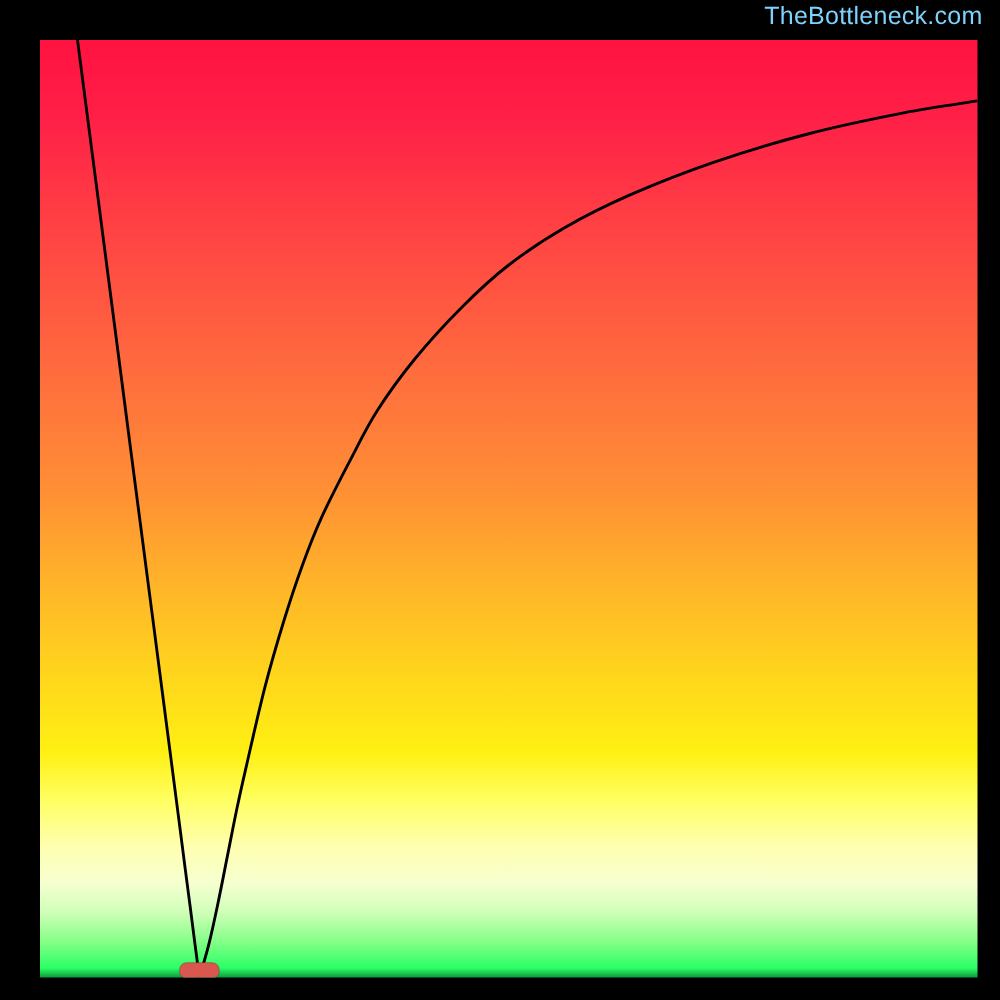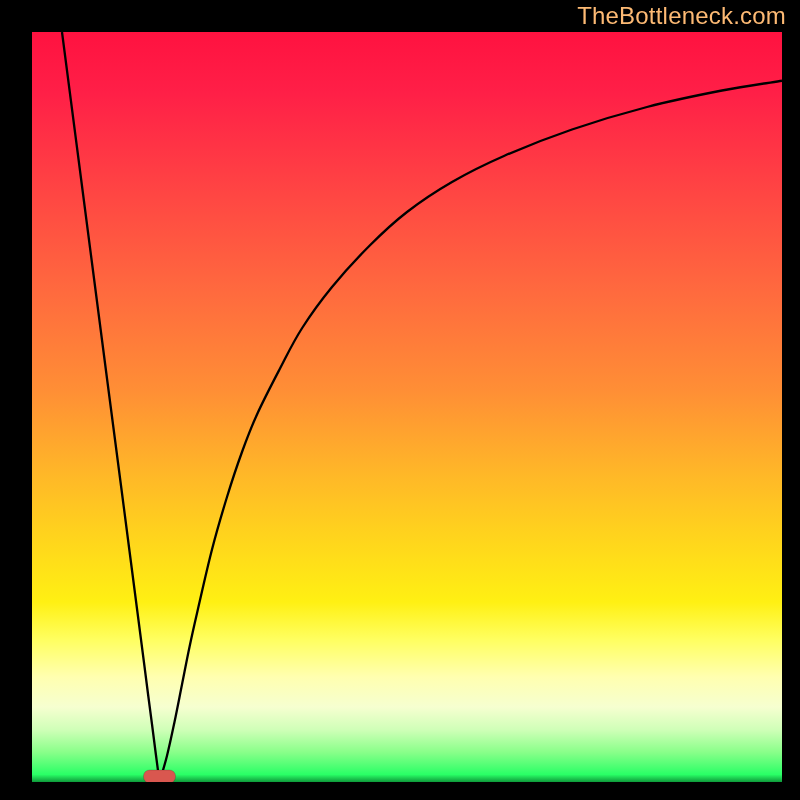--- a/index.html
+++ b/index.html
@@ -42,22 +42,22 @@
       #d0ffb8 93%,
       #8aff8a 96%,
       #2aff66 99%,
       #0e993a 100%
     );
   }
   .watermark {
     position: absolute;
     top: 2px;
     right: 14px;
-    color: #fdba74;
-    font-size: 24px;
+    color: #7dd3fc;
+    font-size: 20px;
     letter-spacing: 0.2px;
     font-weight: 500;
     user-select: none;
   }
   svg.curves {
     position: absolute;
     top: 0;
     left: 0;
     width: 750px;
     height: 750px;

